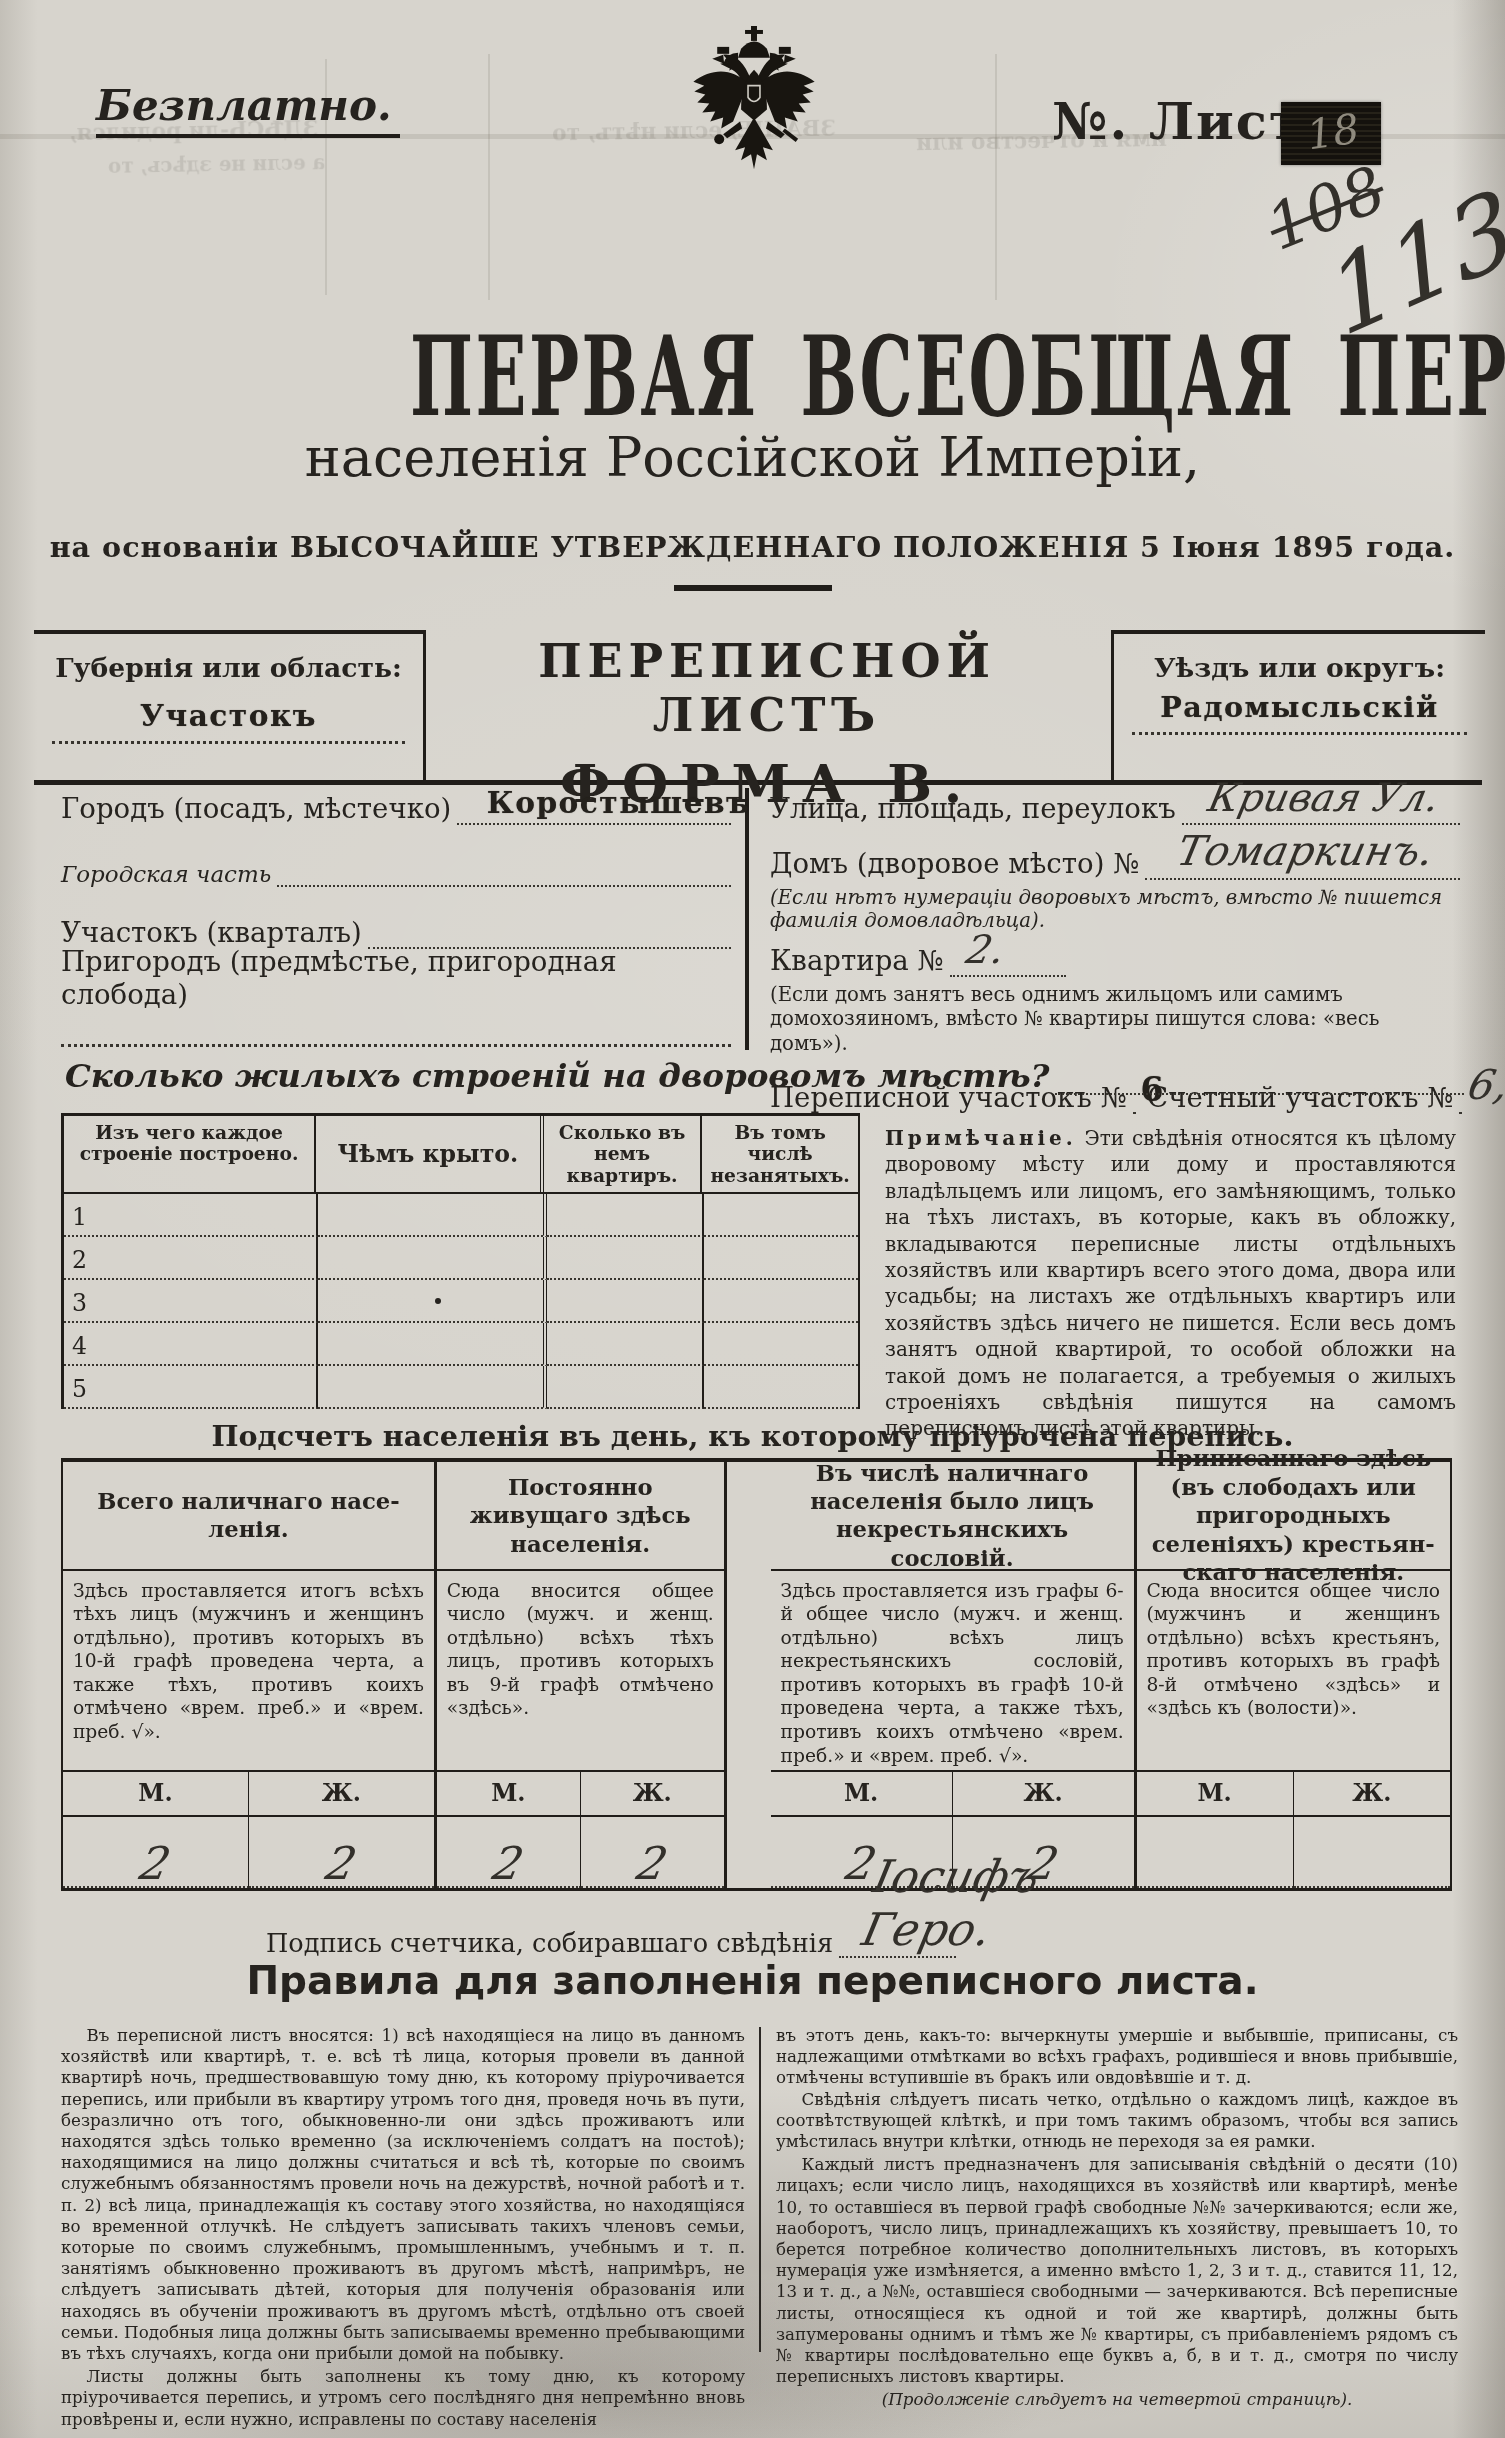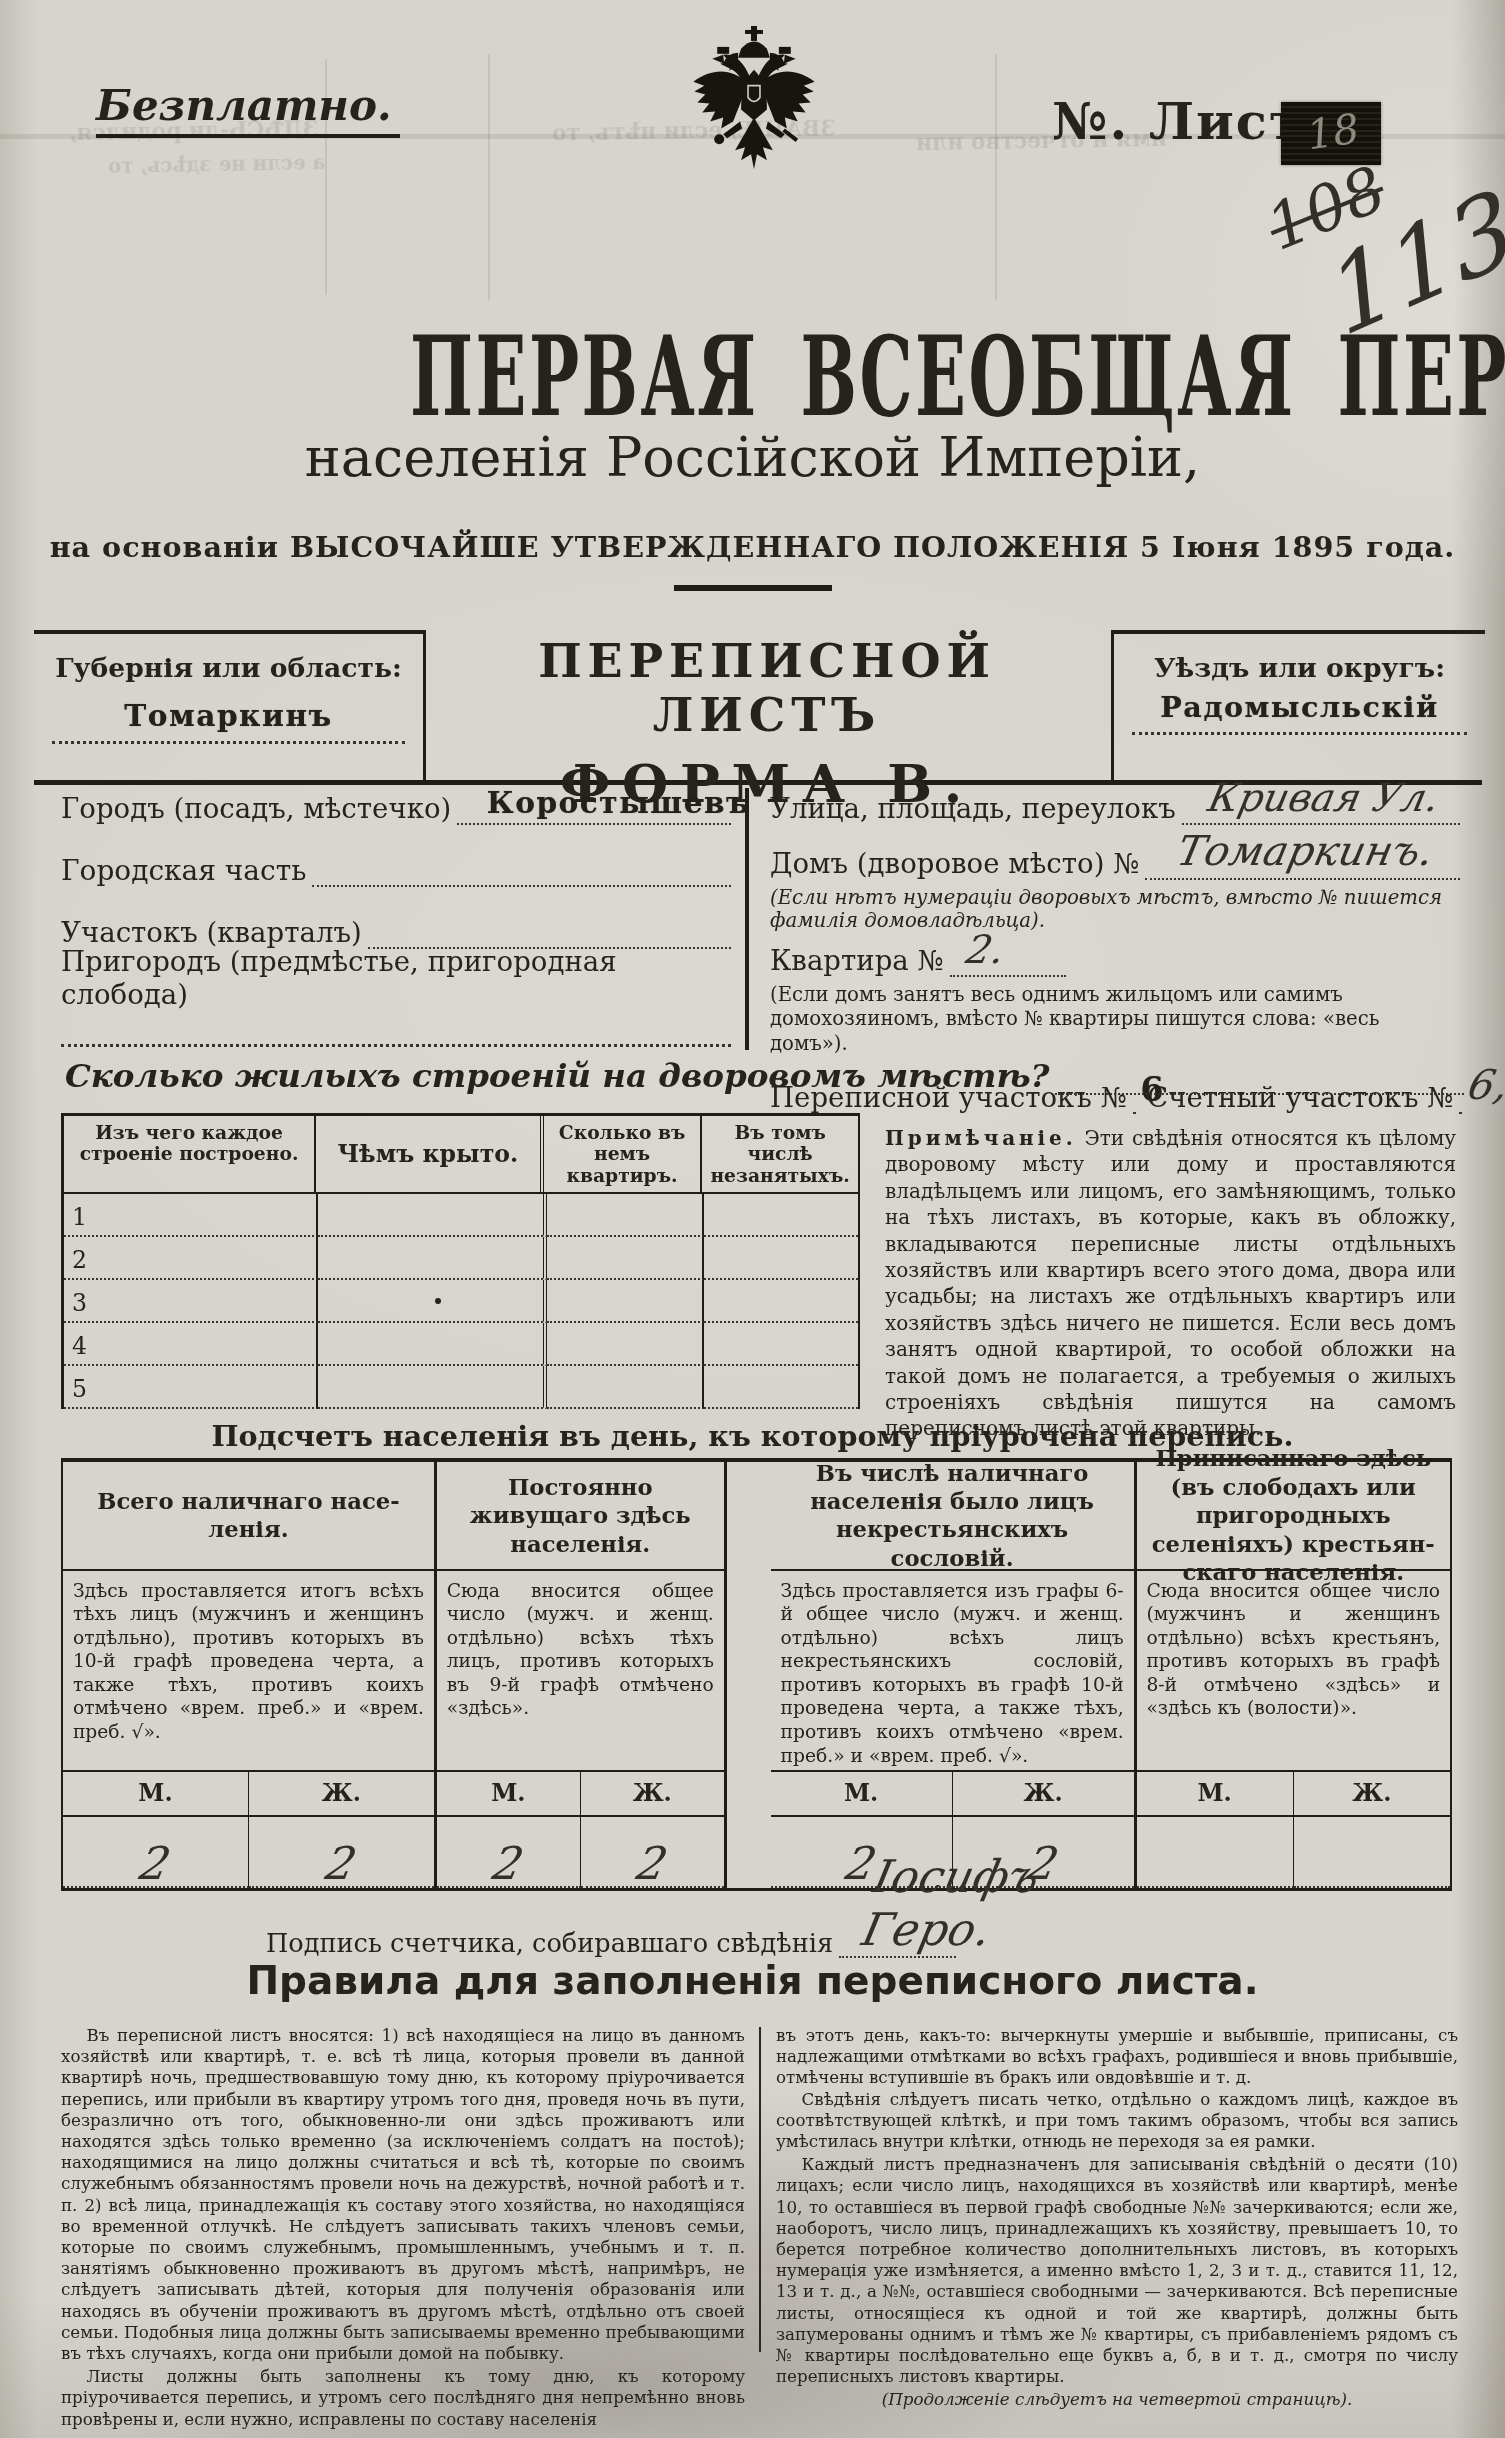--- a/index.html
+++ b/index.html
@@ -123,21 +123,21 @@
     <span>населенія Россійской Имперіи,</span>
   </div>
   <div class="abs center b" style="left:0;top:530px;width:1505px;font-size:28.6px;letter-spacing:1px;">
     <span>на основаніи ВЫСОЧАЙШЕ УТВЕРЖДЕННАГО ПОЛОЖЕНІЯ 5 Іюня 1895 года.</span>
   </div>
   <div class="abs" style="left:674px;top:585px;width:158px;height:5.9px;background:#201d19;"></div>
 
   <div class="abs" style="left:34px;top:630px;width:1448px;height:150px;border-bottom:5.9px solid #201d19;">
     <div class="fh-box" style="left:0;top:0;width:389px;height:150px;border-right:3px solid #201d19;">
       <div class="center b" style="font-size:26.6px;margin-top:17.7px;">Губернія или область:</div>
-      <div class="center stamp" style="font-size:29.6px;margin-top:15.8px;">Томаркинъ</div>
+      <div class="center stamp" style="font-size:29.6px;margin-top:15.8px;">Участокъ</div>
       <div style="margin:7.9px 17.7px 0 17.7px;border-bottom:3px dotted #37342e;"></div>
     </div>
     <div class="abs center" style="left:392px;top:0;width:682px;height:150px;">
       <div class="b" style="font-size:46px;letter-spacing:5.9px;margin-top:3.9px;">ПЕРЕПИСНОЙ ЛИСТЪ</div>
       <div class="b" style="font-size:53px;letter-spacing:11.8px;margin-top:9.9px;">ФОРМА В.</div>
     </div>
     <div class="fh-box" style="left:1077px;top:0;width:371px;height:150px;border-left:3px solid #201d19;">
       <div class="center b" style="font-size:26.6px;margin-top:17.7px;">Уѣздъ или округъ:</div>
       <div class="center stamp" style="font-size:28.6px;margin-top:7px;">Радомысльскій</div>
       <div style="margin:7.9px 17.7px 0 17.7px;border-bottom:3px dotted #37342e;"></div>
@@ -146,21 +146,21 @@
 
   <div class="abs" style="left:745px;top:788px;width:3.9px;height:262px;background:#201d19;"></div>
 
   <div class="abs" style="left:61px;top:784px;width:670px;">
     <div class="field" style="height:41px;font-size:27.6px;">
       <span>Городъ (посадъ, мѣстечко)</span>
       <span class="dotfill">
         <span class="fieldval stamp" style="left:29.6px;font-size:29.6px;">Коростышевъ</span>
       </span>
     </div>
-    <div class="field" style="height:62px;font-size:28px;">
+    <div class="field" style="height:62px;font-size:23px;font-style:italic;">
       <span>Городская часть</span>
       <span class="dotfill"></span>
     </div>
     <div class="field" style="height:62px;font-size:27.6px;">
       <span>Участокъ (кварталъ)</span>
       <span class="dotfill"></span>
     </div>
     <div class="field" style="height:62px;font-size:27.6px;">
       <span>Пригородъ (предмѣстье, пригородная слобода)</span>
       <span class="dotfill"></span>

